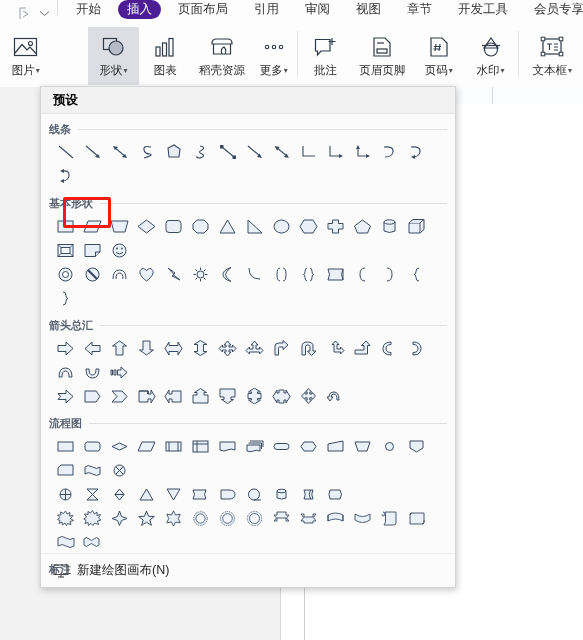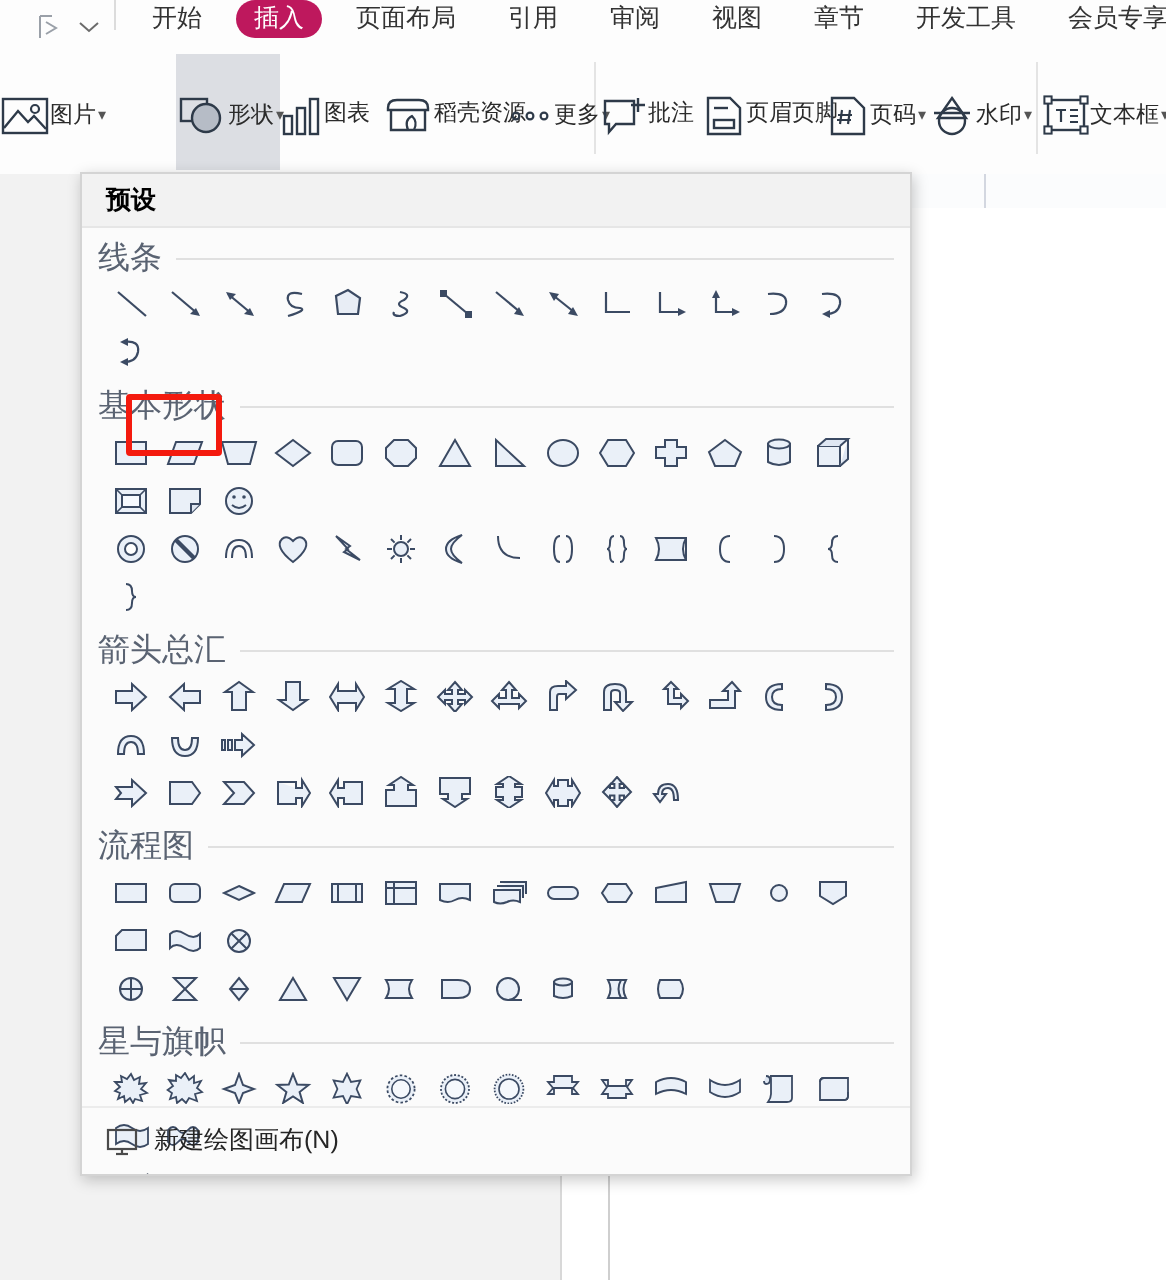--- a/index.html
+++ b/index.html
@@ -17,30 +17,30 @@
     background:#fdfdfd;border-bottom:1px solid #e8e8e8;
     display:flex;align-items:flex-start;padding-left:16px;
   }
   .mb-icon{width:17px;height:27px;display:flex;align-items:center;justify-content:center;color:#8b8b8b;font-size:11px;}
   .mb-caret{width:22px;height:27px;display:flex;align-items:center;justify-content:center;color:#7a7a7a;font-size:9px;}
   .mb-sep{width:1px;height:15px;background:#dcdcdc;margin:0 5px 0 2px;}
   .tab{
     height:19px;line-height:19px;padding:0 9px;margin:0 4px;
     border-radius:10px;font-size:12.5px;color:#333;white-space:nowrap;cursor:default;
   }
-  .tab.active{background:#be185d;color:#fff;font-weight:normal;}
+  .tab.active{background:#4c1d95;color:#fff;font-weight:normal;}
 
   
   .ribbon{
     position:absolute;left:0;top:27px;width:583px;height:60px;
     background:#fdfdfd;border-bottom:1px solid #e3e3e3;
     display:flex;align-items:flex-start;
   }
   .rb{
-    width:52px;height:58px;display:flex;flex-direction:row;
+    width:52px;height:58px;display:flex;flex-direction:column;
     align-items:center;justify-content:flex-start;padding-top:3px;
     box-sizing:border-box;cursor:default;position:relative;
   }
   .rb.wide{width:62px;}
   .rb.narrow{width:42px;}
   .rb.sel{background:#dcdee3;margin-left:36px;}
   .rb .gly{height:34px;display:flex;align-items:center;justify-content:center;}
   .rb .lbl{font-size:11.5px;color:#2b2b2b;white-space:nowrap;line-height:13px;}
   .rb .lbl .ca{font-size:8px;color:#555;margin-left:1px;vertical-align:1px;}
   .rbsep{width:1px;height:46px;background:#e4e4e4;margin:4px 2px 0 2px;}
@@ -81,21 +81,21 @@
     box-shadow:1px 2px 7px rgba(0,0,0,.22);
     box-sizing:border-box;overflow:hidden;
   }
   .dd-head{
     height:26px;background:#f2f2f2;border-bottom:1px solid #e6e6e6;
     display:flex;align-items:center;padding-left:12px;
   }
   .dd-head span{font-size:12.5px;font-weight:bold;color:#000000;}
   .dd-body{padding:0 8px;}
   .grp-title{display:flex;align-items:center;height:22px;margin-top:4px;}
-  .grp-title .t{font-size:16px;color:#5a6372;white-space:nowrap;padding-right:7px;}
+  .grp-title .t{font-size:11px;color:#5a6372;white-space:nowrap;padding-right:7px;font-weight:bold;}
   .grp-title .ln{flex:1;height:1px;background:#e0e0e0;}
   .row{display:flex;flex-wrap:wrap;padding-left:3px;}
   .cell{
     width:27px;height:24px;display:flex;align-items:center;justify-content:center;
     cursor:default;
   }
   .cell svg{display:block;}
   .dd-foot{
     position:absolute;left:0;bottom:0;width:100%;height:34px;
     border-top:1px solid #ececec;display:flex;align-items:center;padding-left:12px;
@@ -882,24 +882,20 @@
             <path d="M11.5 4 Q9 8.5 11.5 13" stroke="#3b4a63" fill="none" stroke-width="1"></path>
           </svg>
         </div>
       <div class="cell">
           <svg width="19" height="16">
             <path d="M4 4 L14 4 Q17 8.5 14 13 L4 13 Q2 8.5 4 4 Z" fill="#eaf0f8" stroke="#3b4a63" stroke-width="1"></path>
           </svg>
         </div>
     </div>
 
-    <div class="grp-title">
-      <div class="t">星与旗帜</div>
-      <div class="ln"></div>
-    </div>
     <div class="row">
       <div class="cell">
           <svg width="19" height="16">
             <path d="M9.5 1 L11 4 L14 2.5 L13.5 6 L17 5.5 L14.5 8.5 L17.5 10.5 L14 11.5 L15 14.5 L11.5 13.5 L10.5 15.5 L9 13 L6.5 15 L6 12 L3 13.5 L4 10.5 L1.5 9.5 L4 7.5 L1.5 5 L5 5 L4.5 2 L7.5 3.5 Z" fill="#eaf0f8" stroke="#3b4a63" stroke-width="0.9"></path>
           </svg>
         </div>
       <div class="cell">
           <svg width="19" height="16">
             <path d="M9.5 0.5 L11.5 4 L14 2 L14 5.5 L17.5 4.5 L15.5 8 L18 10 L14.5 11 L15.5 14.5 L11.5 13 L10 15.5 L8 13.5 L5.5 15.5 L5 12.5 L2 13.5 L3 10.5 L0.8 9 L3.5 7 L1.5 4 L5 4.5 L5 1.5 L7.5 3 Z" fill="#eaf0f8" stroke="#3b4a63" stroke-width="0.9"></path>
           </svg>

